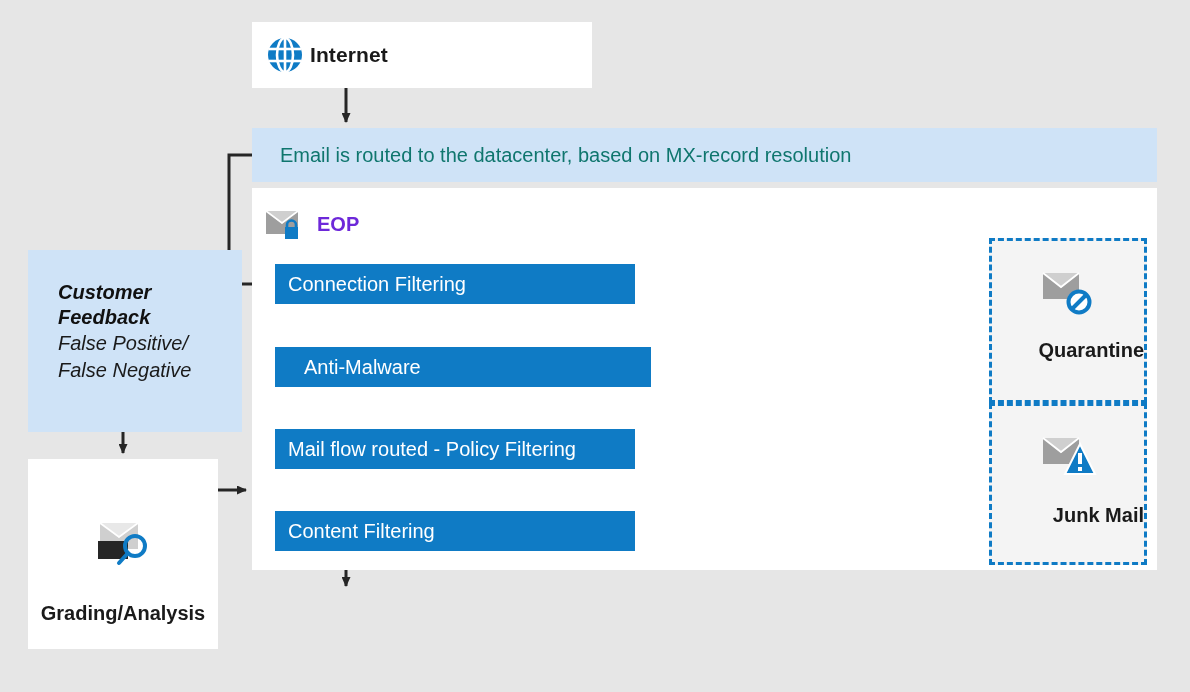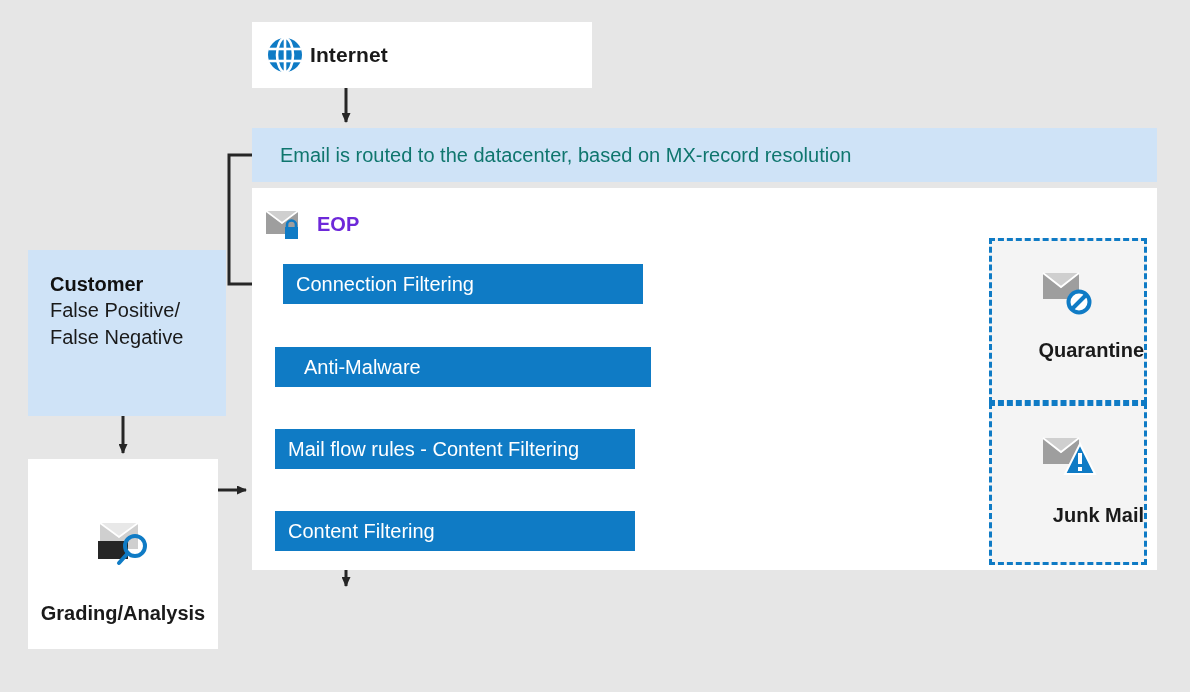--- a/index.html
+++ b/index.html
@@ -40,21 +40,21 @@
   
   .filter-bar{
     left:275px;width:360px;height:40px;
     background:#0f7bc5;color:#ffffff;
     display:flex;align-items:center;
     font-size:20px;font-weight:400;
   }
   .filter-bar span{margin-left:13px;}
 
   
-  #customer-feedback{left:28px;top:250px;width:190px;height:158px;padding:4px;}
+  #customer-feedback{left:28px;top:250px;width:190px;height:158px;padding:12px;font-style:italic;}
   #customer-feedback .cf-inner{padding:18px 0 0 18px;}
   #cf-title{font-weight:bold;font-size:20px;color:#111;line-height:25px;width:150px;}
   #cf-sub{font-size:20px;color:#1a1a1a;line-height:27px;width:170px;}
 
   
   #grading-box{left:28px;top:459px;width:190px;height:190px;}
   #grading-label{
     position:absolute;left:0;bottom:24px;width:190px;text-align:center;
     font-weight:bold;font-size:20px;color:#1a1a1a;
   }
@@ -149,37 +149,38 @@
     <svg class="abs" style="left:0;top:0;" width="44" height="34" viewBox="0 0 44 34">
       <rect x="1" y="3" width="32" height="23" fill="#9e9e9e"></rect>
       <path d="M1,3 L17,16 L33,3 Z" fill="#cfcfcf"></path>
       <path d="M1,3 L17,15 L33,3" fill="none" stroke="#ffffff" stroke-width="1.6"></path>
       <path d="M22,20 v-3 a4.5,4.5 0 0 1 9,0 v3" fill="none" stroke="#0f7bc5" stroke-width="2.6"></path>
       <rect x="20" y="19" width="13" height="12" fill="#0f7bc5"></rect>
     </svg>
     <div class="eop-text">EOP</div>
   </div>
 
-  <div class="abs filter-bar" style="top:264px;margin-left:8px;">
+  <div class="abs filter-bar" style="top:264px;">
     <span>Connection Filtering</span>
   </div>
   <div class="abs filter-bar" style="top:347px;padding-left:16px;">
     <span>Anti-Malware</span>
   </div>
   <div class="abs filter-bar" style="top:429px;">
-    <span>Mail flow rules - Content Filtering</span>
+    <span>Mail flow routed - Policy Filtering</span>
   </div>
   <div class="abs filter-bar" style="top:511px;">
     <span>Content Filtering</span>
   </div>
 
   <div class="abs lightblue-box" id="customer-feedback">
     <div class="cf-inner">
       <div id="cf-title">
         <div>Customer</div>
+        <div>Feedback</div>
       </div>
       <div id="cf-sub">
         <div>False Positive/</div>
         <div>False Negative</div>
       </div>
     </div>
   </div>
 
   <div class="abs white-box" id="grading-box">
     <svg id="grading-icon" width="58" height="50" viewBox="0 0 58 50">

